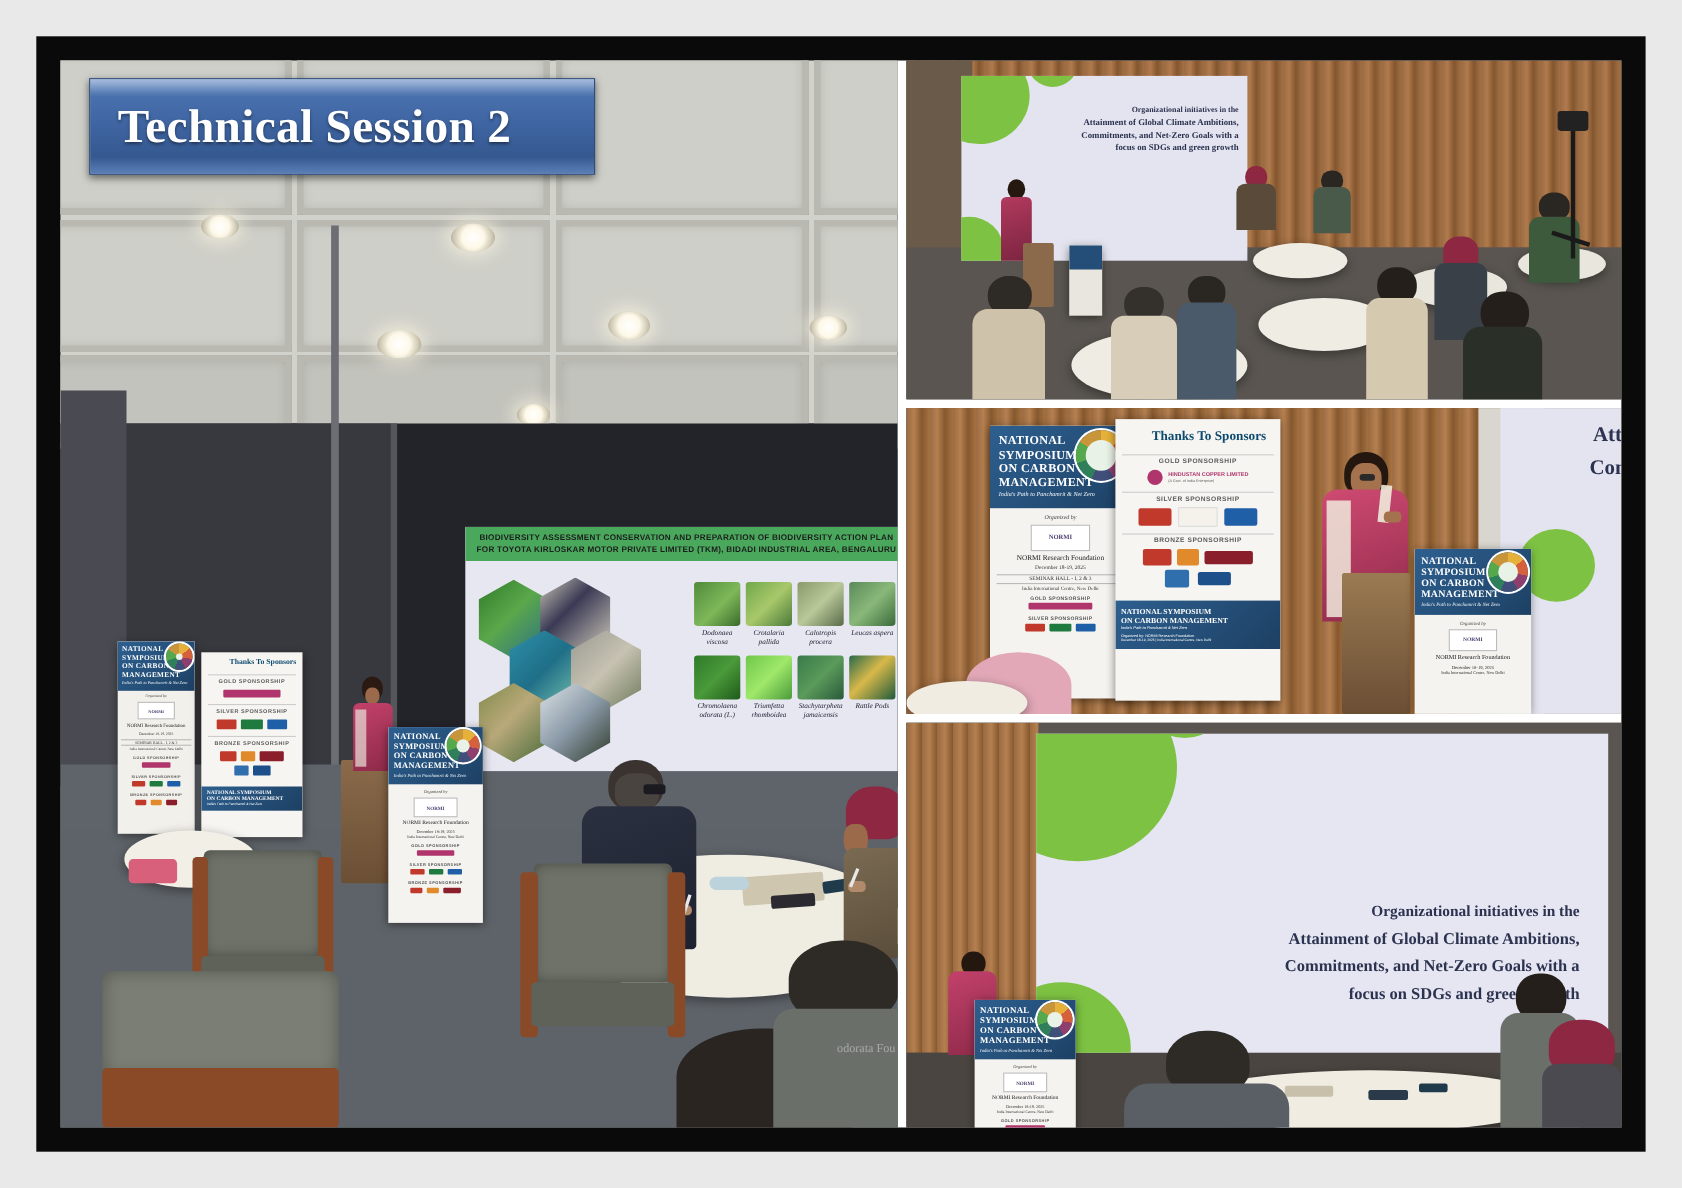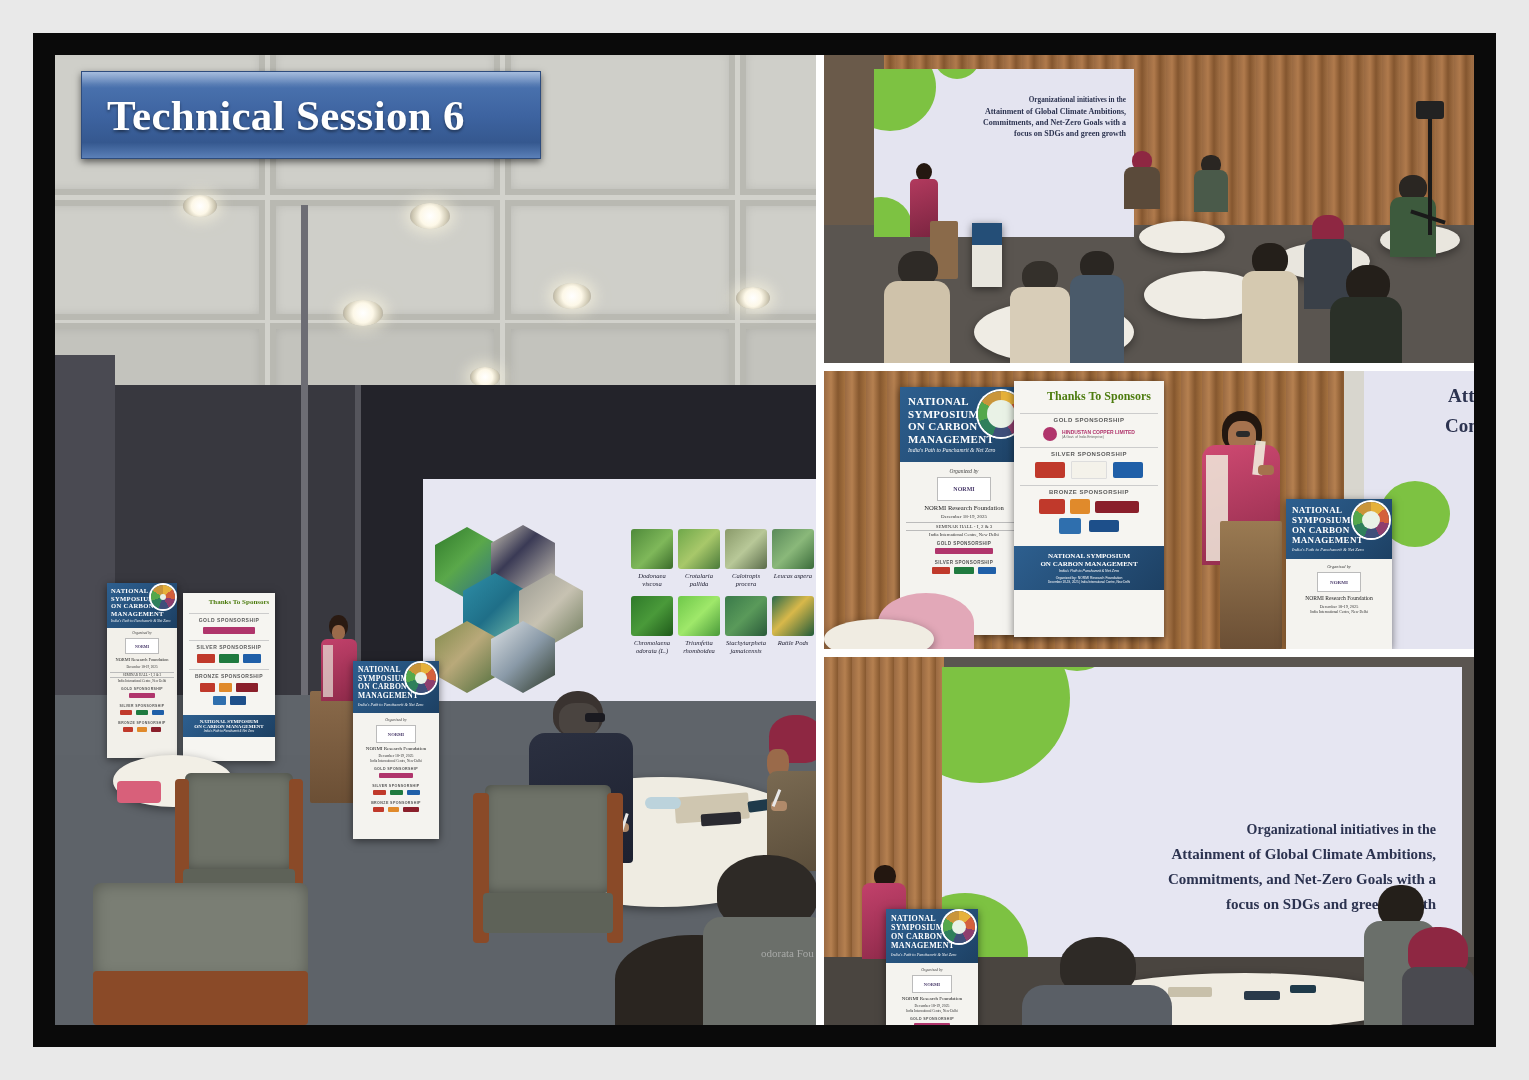--- a/index.html
+++ b/index.html
@@ -129,30 +129,30 @@
   .st-found{font-family:"Liberation Serif", serif;font-size:6.6px;color:#1b1b1b;margin-top:2px;}
   .st-date{font-family:"Liberation Serif", serif;font-size:5px;color:#333;margin-top:3px;}
   .st-venue{font-family:"Liberation Serif", serif;font-size:4.6px;color:#333;margin-top:1px;}
   .st-tier{font-size:4.6px;font-weight:bold;color:#555;margin-top:4px;letter-spacing:.4px;}
   .lg{height:9px;border-radius:1px;}
 
   
   .spboard{position:absolute;background:#f6f5f1;box-shadow:0 2px 8px rgba(0,0,0,.5);overflow:hidden;}
   .sp-h{
     font-family:"Liberation Serif", serif;font-weight:bold;
-    text-align:center;color:#4d7c0f;margin-left:20px;
+    text-align:center;color:#0c4a6e;margin-left:20px;
   }
   .sp-tier{
     text-align:center;font-size:5px;font-weight:bold;color:#5b5b5b;
     letter-spacing:.5px;border-top:1px solid #ccc;margin:4px 6px 2px 6px;padding-top:3px;
   }
   .sp-row{display:flex;gap:4px;justify-content:center;align-items:center;padding:2px 4px;}
   .sp-foot{
     background:linear-gradient(135deg,#2d5f8f,#1d4063);color:#fff;
-    padding:4px 5px;text-align:center;margin-top:4px;
+    padding:4px 5px;margin-top:4px;
   }
 
   
   .podium{position:absolute;background:#8a6a4a;border-radius:2px;}
   .person{position:absolute;}
   .chair{position:absolute;}
   .table{position:absolute;border-radius:50%;background:#f2efe6;box-shadow:0 3px 10px rgba(0,0,0,.4);}
 
   .bigslide-text{
     position:absolute;text-align:right;
@@ -195,20 +195,21 @@
         <div class="wall-dark" style="left:0;top:330px;width:300px;height:330px;background:#38383f;"></div>
         <div class="wall-dark" style="left:0;top:300px;width:60px;height:360px;background:#4a4a52;"></div>
 
         <div style="position:absolute;left:246px;top:150px;width:7px;height:520px;background:#6d6d74;"></div>
         <div style="position:absolute;left:300px;top:330px;width:6px;height:330px;background:#55555c;"></div>
 
         <div class="floor-carpet" style="left:0;top:640px;width:100%;height:330px;background:#5f646a;"></div>
         <div class="floor-carpet" style="left:0;top:700px;width:100%;height:270px;background:#54596010;"></div>
 
         <div class="screen" style="left:368px;top:424px;width:402px;height:222px;">
+          <div class="slide-head">BIODIVERSITY ASSESSMENT CONSERVATION AND PREPARATION OF BIODIVERSITY ACTION PLAN FOR TOYOTA KIRLOSKAR MOTOR PRIVATE LIMITED (TKM), BIDADI INDUSTRIAL AREA, BENGALURU</div>
 
           <div class="hexrow" style="left:10px;top:46px;width:190px;height:170px;">
             <div class="hex" style="left:2px;top:2px;background:linear-gradient(135deg,#2f7a2a,#5aa84a 45%,#2b6b8a 100%);"></div>
             <div class="hex" style="left:58px;top:0px;background:linear-gradient(135deg,#cfc9b8,#3a3a55 40%,#d8d2c0 100%);"></div>
             <div class="hex" style="left:30px;top:48px;background:linear-gradient(135deg,#2e8fa8,#1f6f88 50%,#7ec8b0 100%);"></div>
             <div class="hex" style="left:86px;top:48px;background:linear-gradient(135deg,#9a9a92,#c7c2b2 50%,#6d7a5a 100%);"></div>
             <div class="hex" style="left:2px;top:96px;background:linear-gradient(135deg,#7f8a4a,#b9a97a 45%,#4a6b3a 100%);"></div>
             <div class="hex" style="left:58px;top:96px;background:linear-gradient(135deg,#dfe3e6,#8a9aa8 50%,#2f3a2a 100%);"></div>
           </div>
 
@@ -407,21 +408,21 @@
         </div>
         <div class="person" style="left:648px;top:800px;width:126px;height:172px;">
           <div style="position:absolute;left:14px;top:0;width:100px;height:74px;border-radius:48% 48% 38% 38%;background:#2e2a26;"></div>
           <div style="position:absolute;left:0;top:62px;width:126px;height:112px;background:#6b6f6a;border-radius:18px 18px 0 0;"></div>
         </div>
 
         <div style="position:absolute;left:706px;top:892px;font-family:'Liberation Serif',serif;font-size:11px;color:#d8d8d8;opacity:.55;">odorata Fou</div>
       </div>
       <div class="title-banner">
         <div class="tb-face"></div>
-        <div class="tb-text">Technical Session 6</div>
+        <div class="tb-text">Technical Session 2</div>
       </div>
     </div>
 
     <div class="panel panel-tr">
       <div class="sc" style="background:#6b5a4a;">
         <div class="wall-wood" style="left:0;top:0;width:100%;height:170px;background:repeating-linear-gradient(90deg,#9a6a42 0px,#b07a4c 6px,#84562f 12px,#a06f44 18px);"></div>
         <div class="wall-dark" style="left:0;top:0;width:60px;height:200px;background:#6a5a4a;"></div>
 
         <div class="floor-carpet" style="left:0;top:170px;width:100%;height:140px;background:#5a5550;"></div>
 

